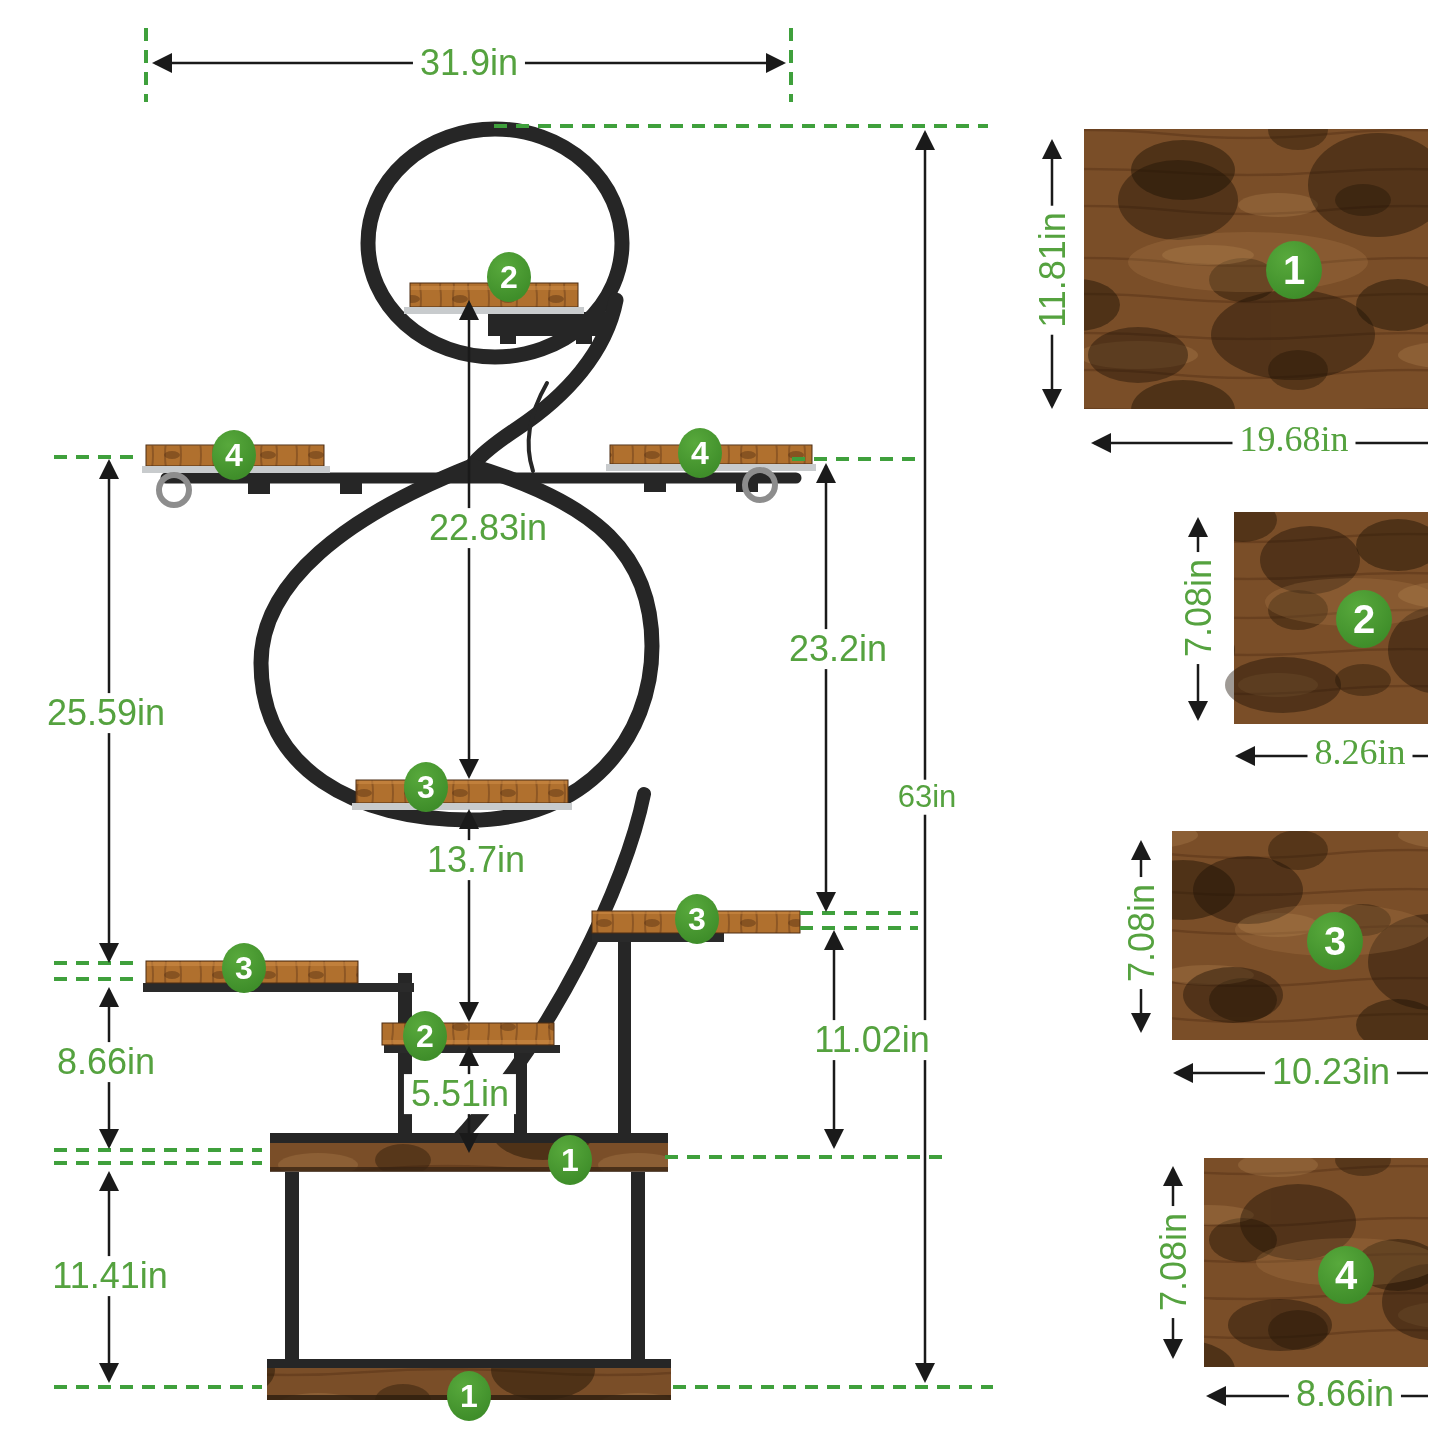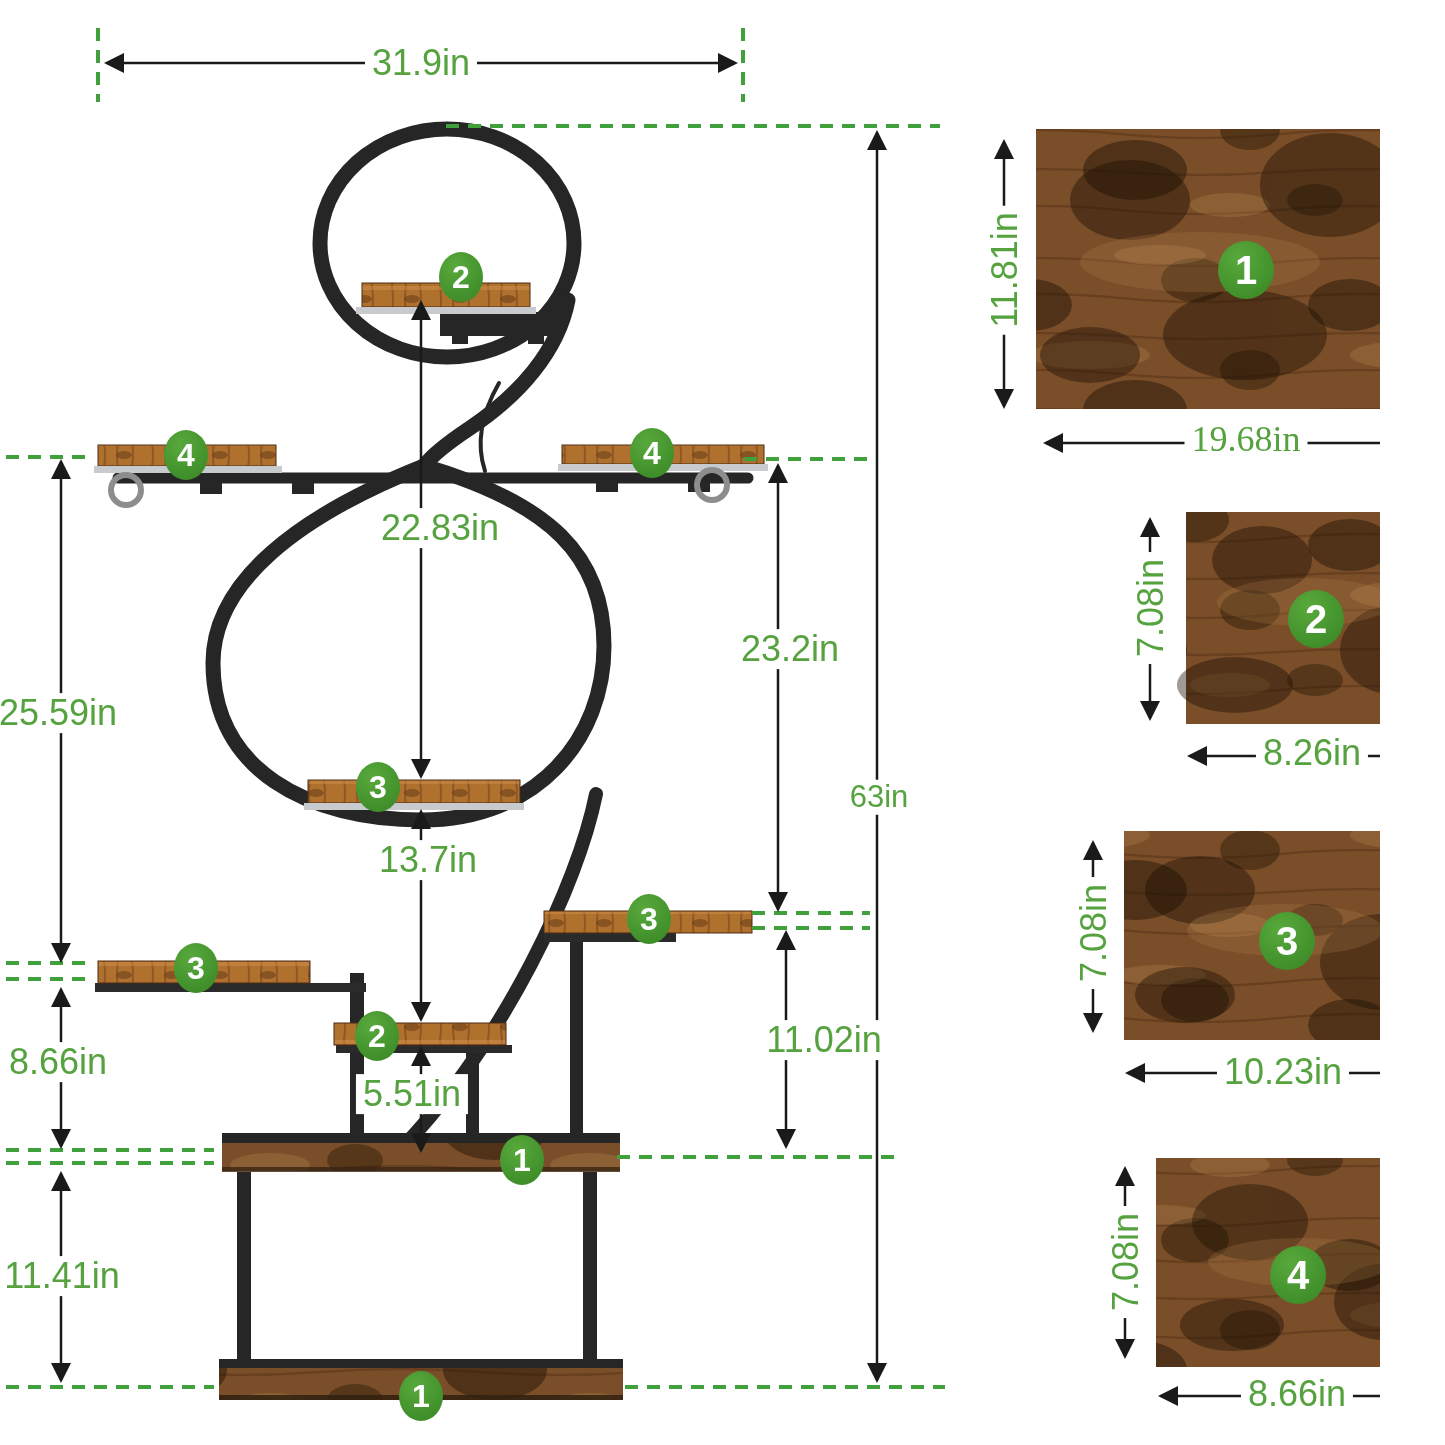--- a/index.html
+++ b/index.html
@@ -1,18 +1,18 @@
 <!DOCTYPE html>
 <html><head>
 <meta charset="utf-8">
 <style>
   html,body { margin:0; padding:0; background:#ffffff; }
   .canvas {
     position:relative; width:1380px; height:1445px; background:#ffffff;
-    font-family:"Liberation Sans", sans-serif; overflow:hidden;
+    font-family:"Liberation Sans", sans-serif; overflow:hidden;margin-left:48px;
   }
   .canvas svg { position:absolute; left:0; top:0; }
   .dim-label {
     position:absolute; transform:translate(-50%,-50%);
     color:#55a23f; font-size:36px; line-height:1.05; white-space:nowrap;
     background:#ffffff; padding:1px 7px;
   }
   .dim-label.rot { transform:translate(-50%,-50%) rotate(-90deg); }
   .dim-label.big { font-size:31px; }
   .badge {
@@ -229,21 +229,21 @@
   <div class="dim-label big" style="left:879px; top:797px;">63in</div>
   <div class="dim-label" style="left:428px; top:860px;">13.7in</div>
   <div class="dim-label" style="left:58px;  top:1062px;">8.66in</div>
   <div class="dim-label" style="left:824px; top:1040px;">11.02in</div>
   <div class="dim-label" style="left:412px; top:1094px;">5.51in</div>
   <div class="dim-label" style="left:62px;  top:1276px;">11.41in</div>
 
   <div class="dim-label rot" style="left:1005px; top:270px;">11.81in</div>
   <div class="dim-label" style="left:1246px; top:440px;font-family:Liberation Serif, serif;">19.68in</div>
   <div class="dim-label rot" style="left:1151px; top:608px;">7.08in</div>
-  <div class="dim-label" style="left:1312px; top:753px;">8.26in</div>
+  <div class="dim-label" style="left:1312px; top:753px;font-family:Liberation Serif, serif;">8.26in</div>
   <div class="dim-label rot" style="left:1094px; top:933px;">7.08in</div>
   <div class="dim-label" style="left:1283px; top:1072px;text-align:right;">10.23in</div>
   <div class="dim-label rot" style="left:1126px; top:1262px;">7.08in</div>
   <div class="dim-label" style="left:1297px; top:1394px;">8.66in</div>
 
   <div class="badge sm" style="left:461px; top:277px;">2</div>
   <div class="badge sm" style="left:186px; top:455px;">4</div>
   <div class="badge sm" style="left:652px; top:453px;">4</div>
   <div class="badge sm" style="left:378px; top:787px;">3</div>
   <div class="badge sm" style="left:649px; top:919px;">3</div>

